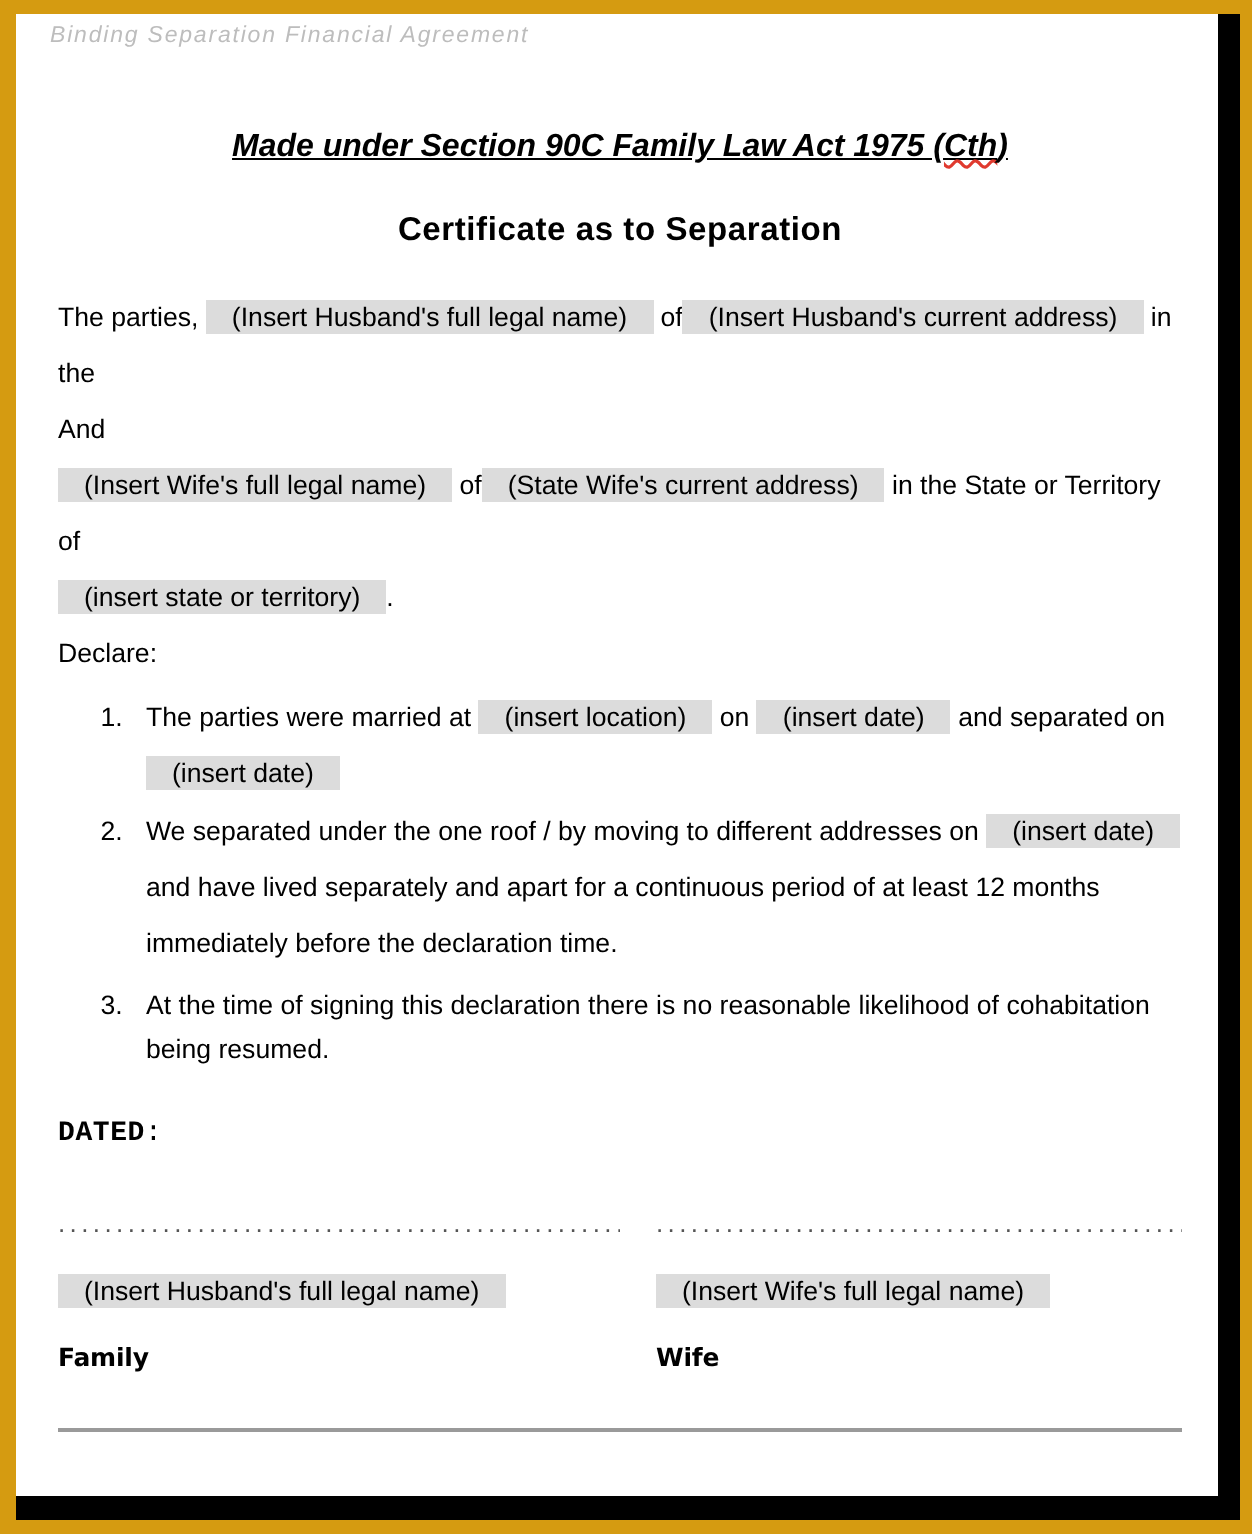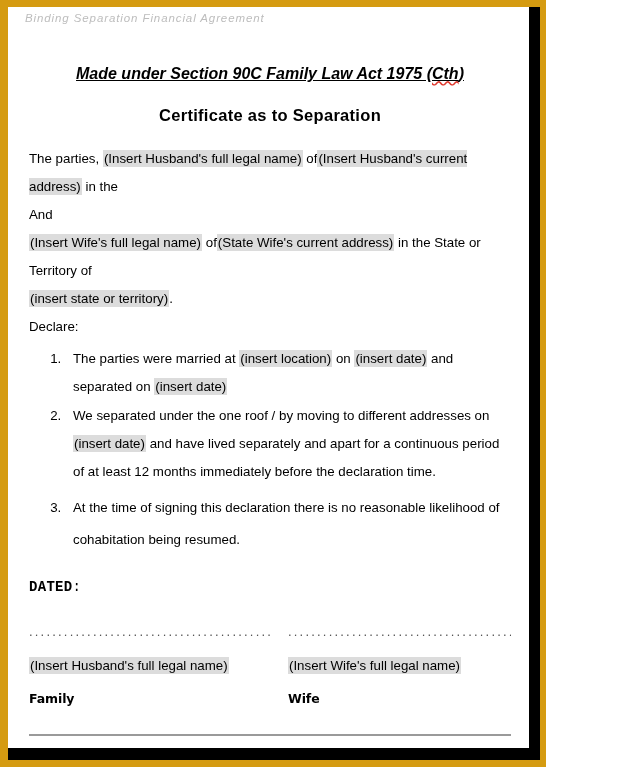--- a/index.html
+++ b/index.html
@@ -11,21 +11,21 @@
     width: 626px;
     height: 767px;
     overflow: hidden;
     font-family: "Liberation Sans", sans-serif;
   }
 
   
   #page-frame {
     position: relative;
     box-sizing: border-box;
-    width: 546px;
+    width: 626px;
     height: 767px;
     background: #ffffff;
     border-top: 7px solid #d59b11;
     border-left: 8px solid #d59b11;
     border-right: 6px solid #d59b11;
     border-bottom: 7px solid #d59b11;
   }
   
   #shadow-right {
     position: absolute;
@@ -108,36 +108,36 @@
   .body-block {
     margin-top: 20px;
     font-size: 13.3px;
     line-height: 28px;
   }
   .para { margin: 0; }
 
   
   .fld {
     background: #dcdcdc;
-    padding: 1px 1px;
+    padding: 1px 13px;
   }
 
   
   ol.declare-list {
     margin: 4px 0 0 0;
     padding-left: 36px;
     font-size: 13.3px;
     line-height: 28px;
   }
   ol.declare-list > li {
     padding-left: 8px;
     margin-bottom: 1px;
   }
   ol.declare-list > li.tight {
-    line-height: 32px;
+    line-height: 22px;
     margin-top: 6px;
   }
 
   .dated-line {
     margin-top: 23px;
     font-size: 14px;
     font-weight: bold;
     letter-spacing: 0.3px;
     font-family: Liberation Mono, monospace;
   }

